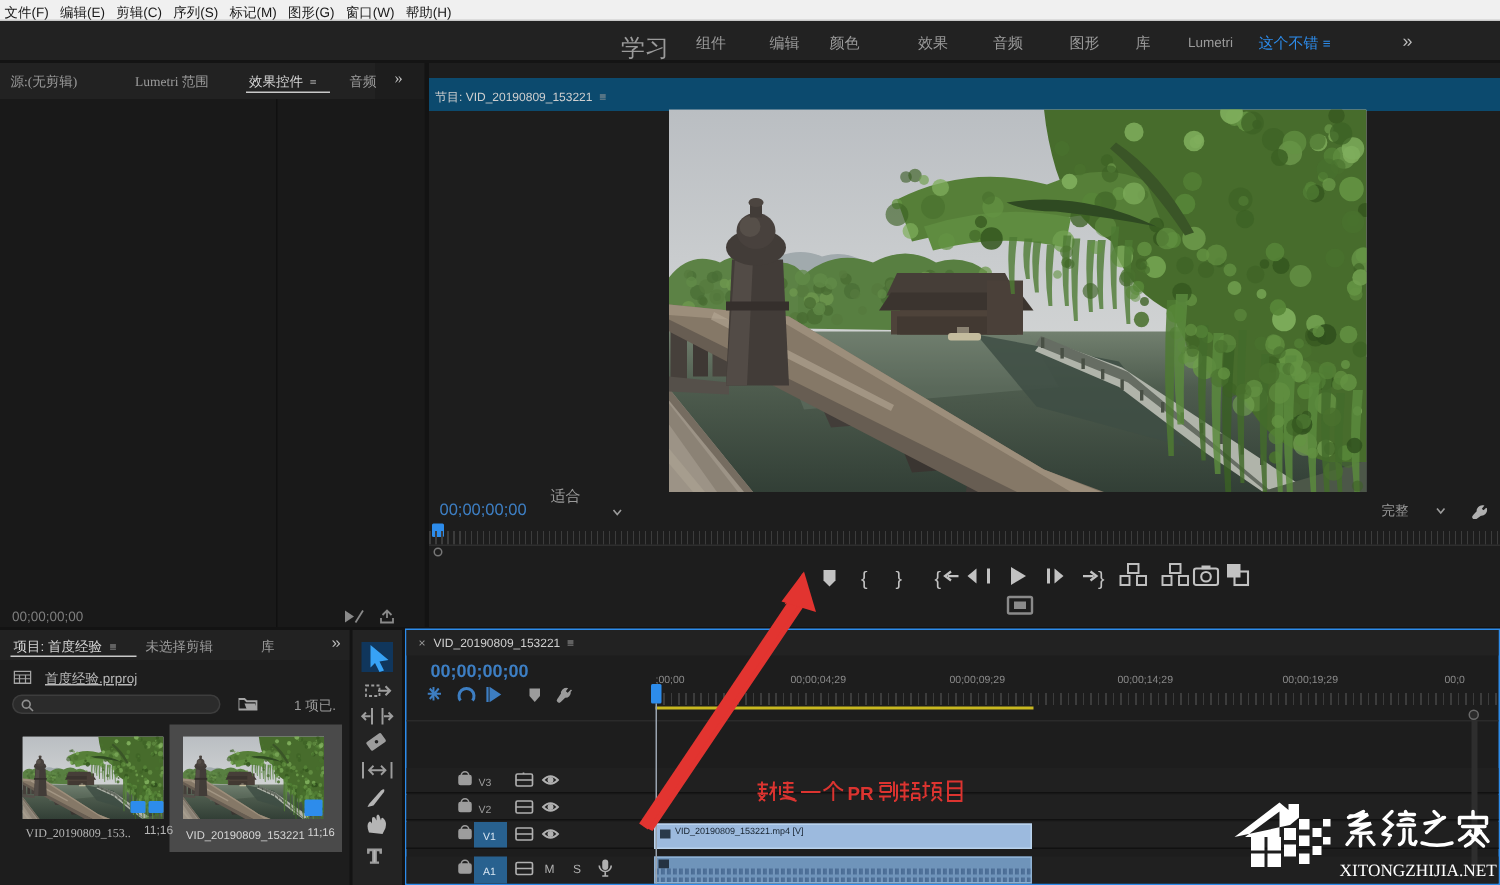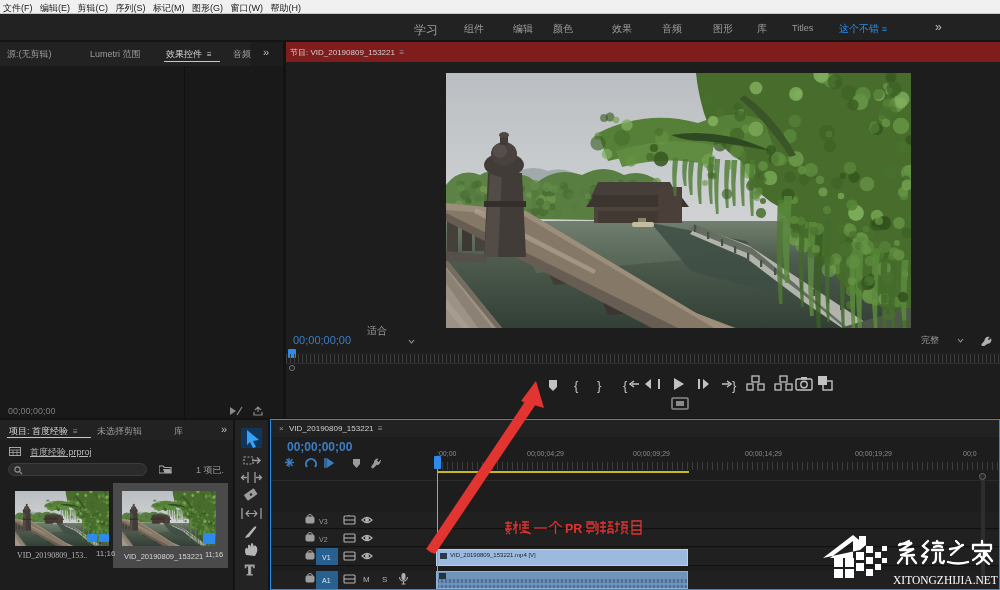--- a/index.html
+++ b/index.html
@@ -403,54 +403,54 @@
 <ellipse cx="58" cy="62" rx="5" ry="3" fill="#4c4540"></ellipse>
 </g>
 </defs>
 </svg>
 
 <div class="abs" style="left:0;top:0;width:1000px;height:14px;background:#f0f0f0;border-bottom:1px solid #c8c8c8;">
   <div class="t" style="left:3px;top:2px;font-size:9px;color:#191919;letter-spacing:0px;">文件(F)&nbsp;&nbsp;&nbsp;编辑(E)&nbsp;&nbsp;&nbsp;剪辑(C)&nbsp;&nbsp;&nbsp;序列(S)&nbsp;&nbsp;&nbsp;标记(M)&nbsp;&nbsp;&nbsp;图形(G)&nbsp;&nbsp;&nbsp;窗口(W)&nbsp;&nbsp;&nbsp;帮助(H)</div>
 </div>
 
 <div class="abs" style="left:0;top:14px;width:1000px;height:26px;background:#222222;">
-  <div class="t gry" style="left:414px;top:8px;font-size:12px;">学习</div>
+  <div class="t gry" style="left:414px;top:8px;font-size:16px;">学习</div>
   <div class="t gry" style="left:464px;top:8px;font-size:10px;">组件</div>
   <div class="t gry" style="left:513px;top:8px;font-size:10px;">编辑</div>
   <div class="t gry" style="left:553px;top:8px;font-size:10px;">颜色</div>
   <div class="t gry" style="left:612px;top:8px;font-size:10px;">效果</div>
   <div class="t gry" style="left:662px;top:8px;font-size:10px;">音频</div>
   <div class="t gry" style="left:713px;top:8px;font-size:10px;">图形</div>
   <div class="t gry" style="left:757px;top:8px;font-size:10px;">库</div>
-  <div class="t gry" style="left:792px;top:9px;font-size:9px;">Titles</div>
+  <div class="t gry" style="left:792px;top:9px;font-size:9px;">Lumetri</div>
   <div class="t" style="left:839px;top:8px;font-size:10px;color:#2d8ceb;">这个不错&nbsp;<span style="font-size:9px;">≡</span></div>
   <div class="t" style="left:935px;top:6px;font-size:12px;color:#bdbdbd;">»</div>
 </div>
 
 <div class="abs" style="left:0;top:40px;width:283px;height:378px;background:#1d1d1d;">
-  <div class="abs" style="left:0;top:0;width:250px;height:26px;background:#222222;">
+  <div class="abs" style="left:0;top:0;width:250px;height:26px;background:#222222;font-family:Liberation Serif, serif;">
     <div class="t gry" style="left:7px;top:8px;font-size:9px;">源:(无剪辑)</div>
     <div class="t gry" style="left:90px;top:8px;font-size:9px;">Lumetri 范围</div>
     <div class="t wht" style="left:166px;top:8px;font-size:9px;">效果控件&nbsp;&nbsp;<span style="font-size:8px;">≡</span></div>
     <div class="abs" style="left:164px;top:21px;width:56px;height:1px;background:#c8c8c8;"></div>
     <div class="t gry" style="left:233px;top:8px;font-size:9px;">音频</div>
     <div class="t" style="left:263px;top:6px;font-size:11px;color:#bdbdbd;">»</div>
   </div>
   <div class="abs" style="left:0;top:26px;width:283px;height:352px;background:#191919;"></div>
   <div class="abs" style="left:184px;top:26px;width:1px;height:352px;background:#101010;"></div>
   <div class="t" style="left:8px;top:366px;font-size:9px;color:#7e7e7e;">00;00;00;00</div>
   <svg class="abs" style="left:230px;top:366px;" width="36" height="10" viewBox="0 0 36 10">
         <path d="M0 1 L6 5 L0 9 Z" fill="#8a8a8a"></path>
         <path d="M7 9 L12 1" stroke="#8a8a8a" stroke-width="1.2"></path>
         <path d="M24 6 v3 h8 v-3 M28 6 v-5 m-3 3 l3 -3 3 3" stroke="#8a8a8a" fill="none" stroke-width="1.2"></path>
       </svg>
 </div>
 
 <div class="abs" style="left:286px;top:40px;width:714px;height:378px;background:#1d1d1d;">
-  <div class="abs" style="left:0;top:0;width:714px;height:22px;background:#7f1d1d;">
+  <div class="abs" style="left:0;top:12px;width:714px;height:22px;background:#0c4a6e;">
     <div class="t" style="left:4px;top:7px;font-size:8px;color:#cfcfcf;">节目: VID_20190809_153221&nbsp;&nbsp;<span style="color:#9b9b9b;">≡</span></div>
   </div>
 
   <svg class="abs" style="left:160px;top:33px;" width="465" height="255" viewBox="0 0 465 255">
         <use href="#scene"></use>
       </svg>
 
   <div class="t" style="left:7px;top:294px;font-size:11px;color:#3d7ec2;">00;00;00;00</div>
   <div class="t" style="left:81px;top:284px;font-size:10px;color:#9b9b9b;">适合</div>
       <svg class="abs" style="left:122px;top:299px;" width="7" height="5">

